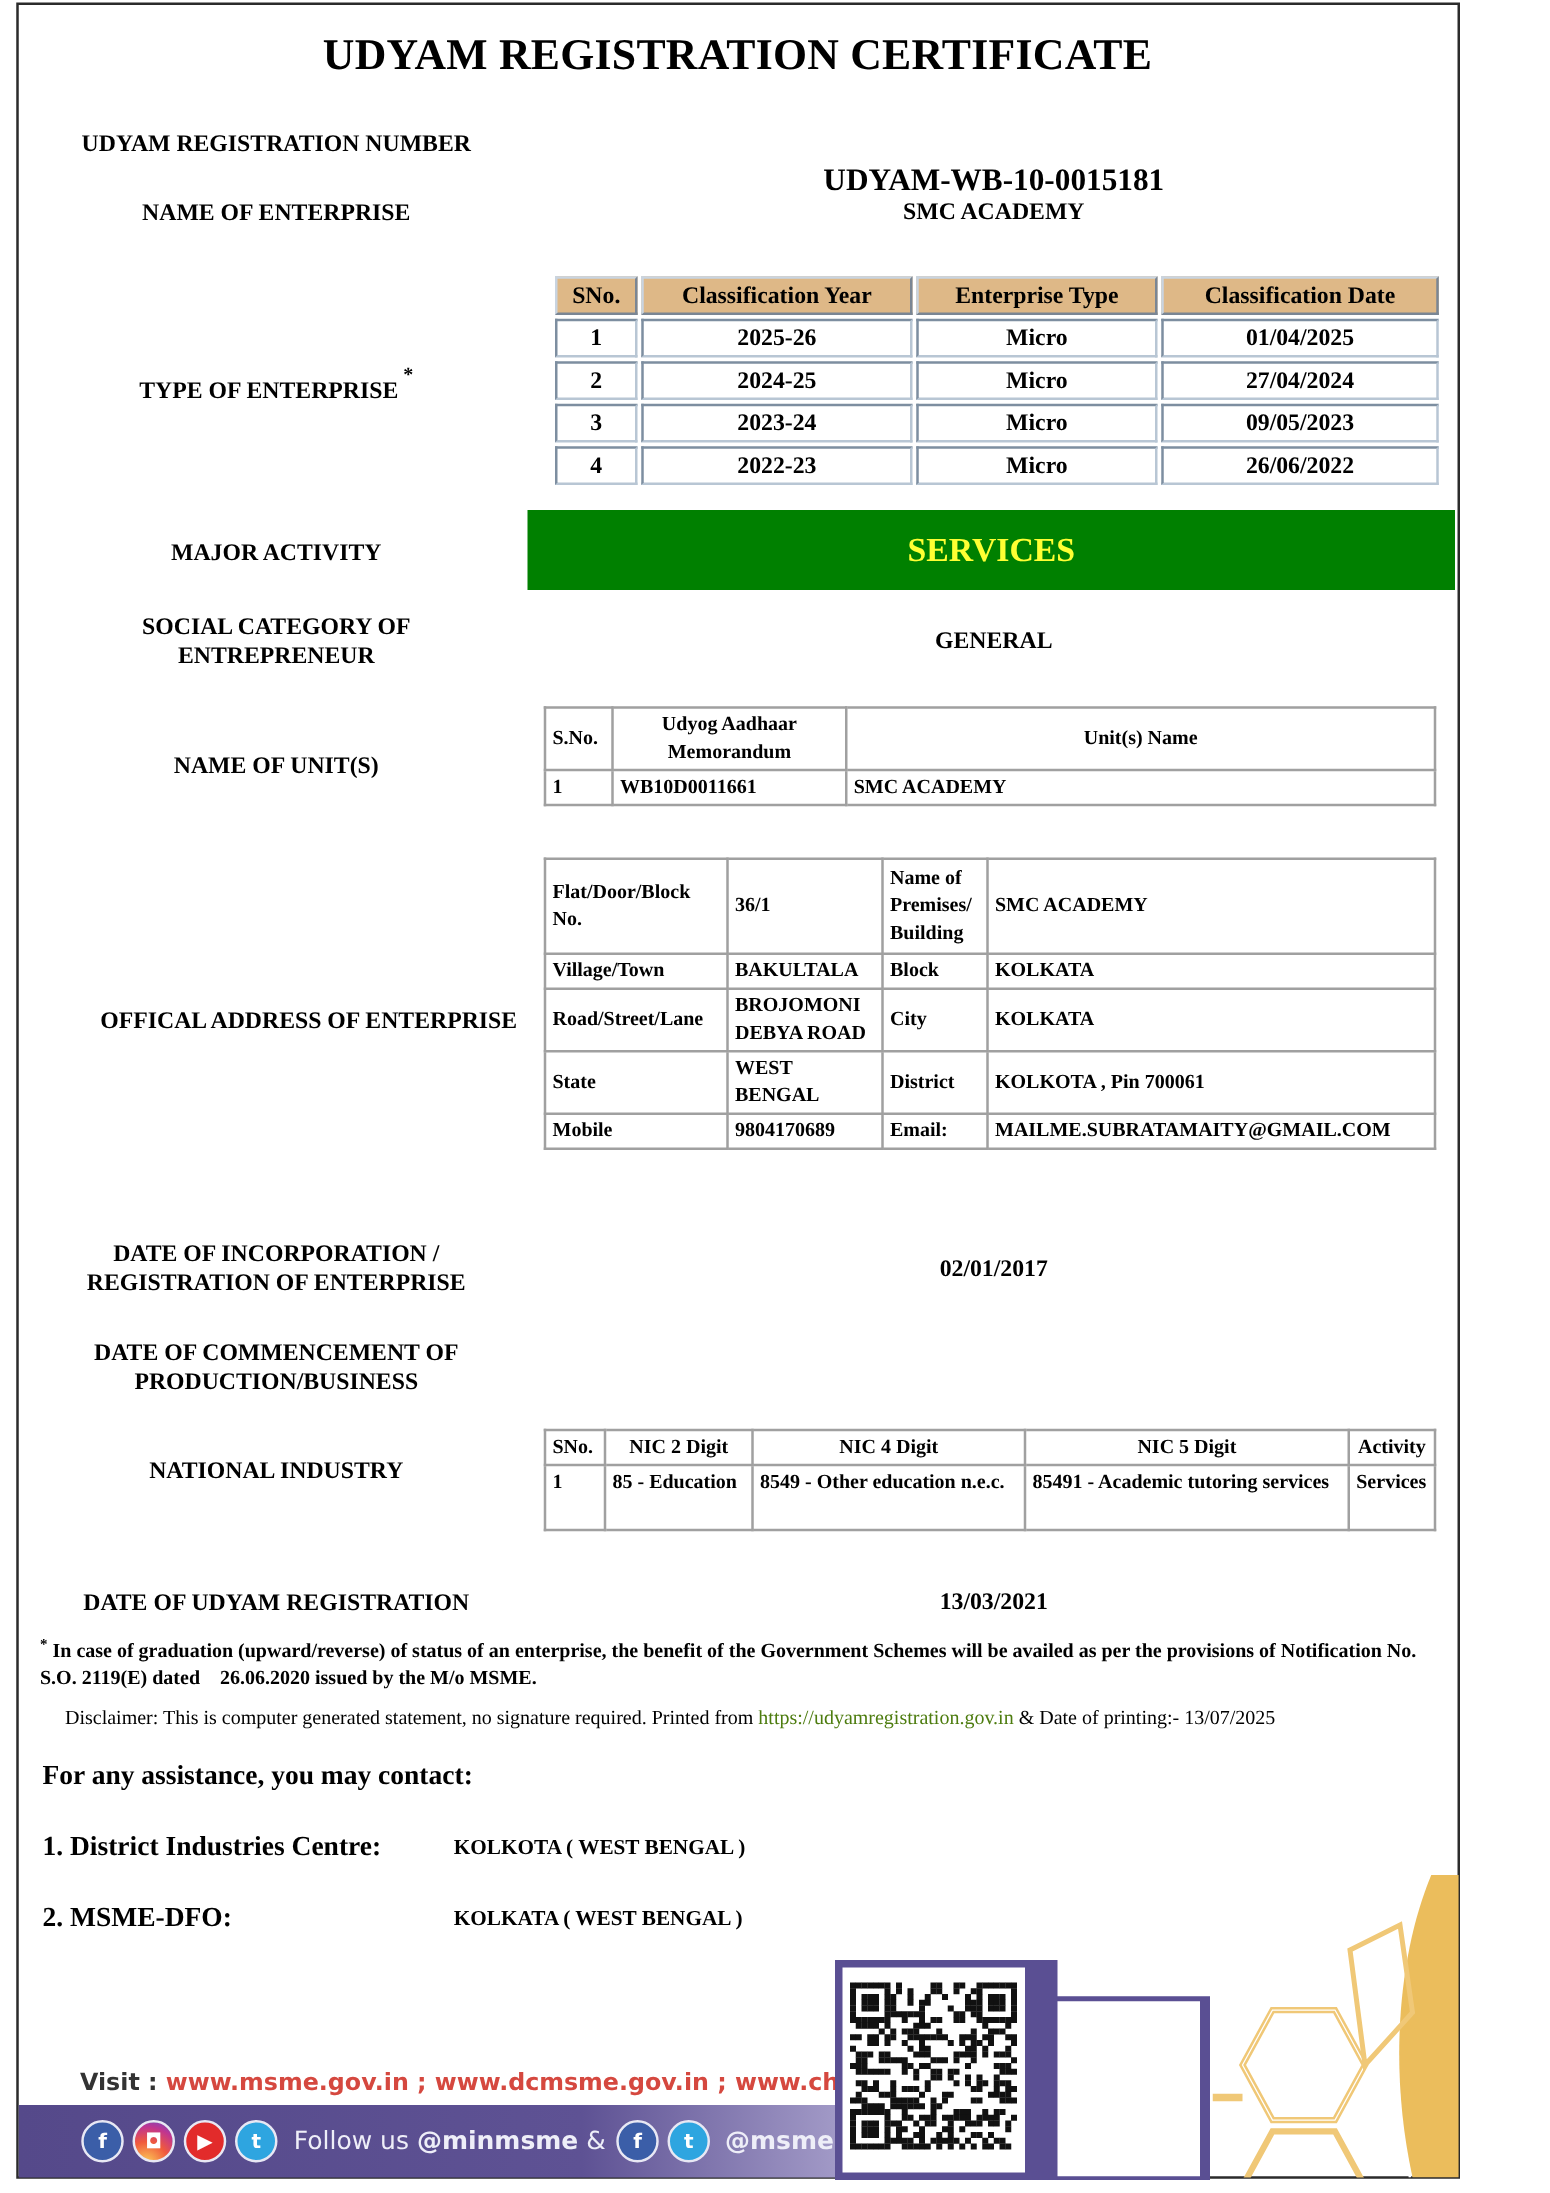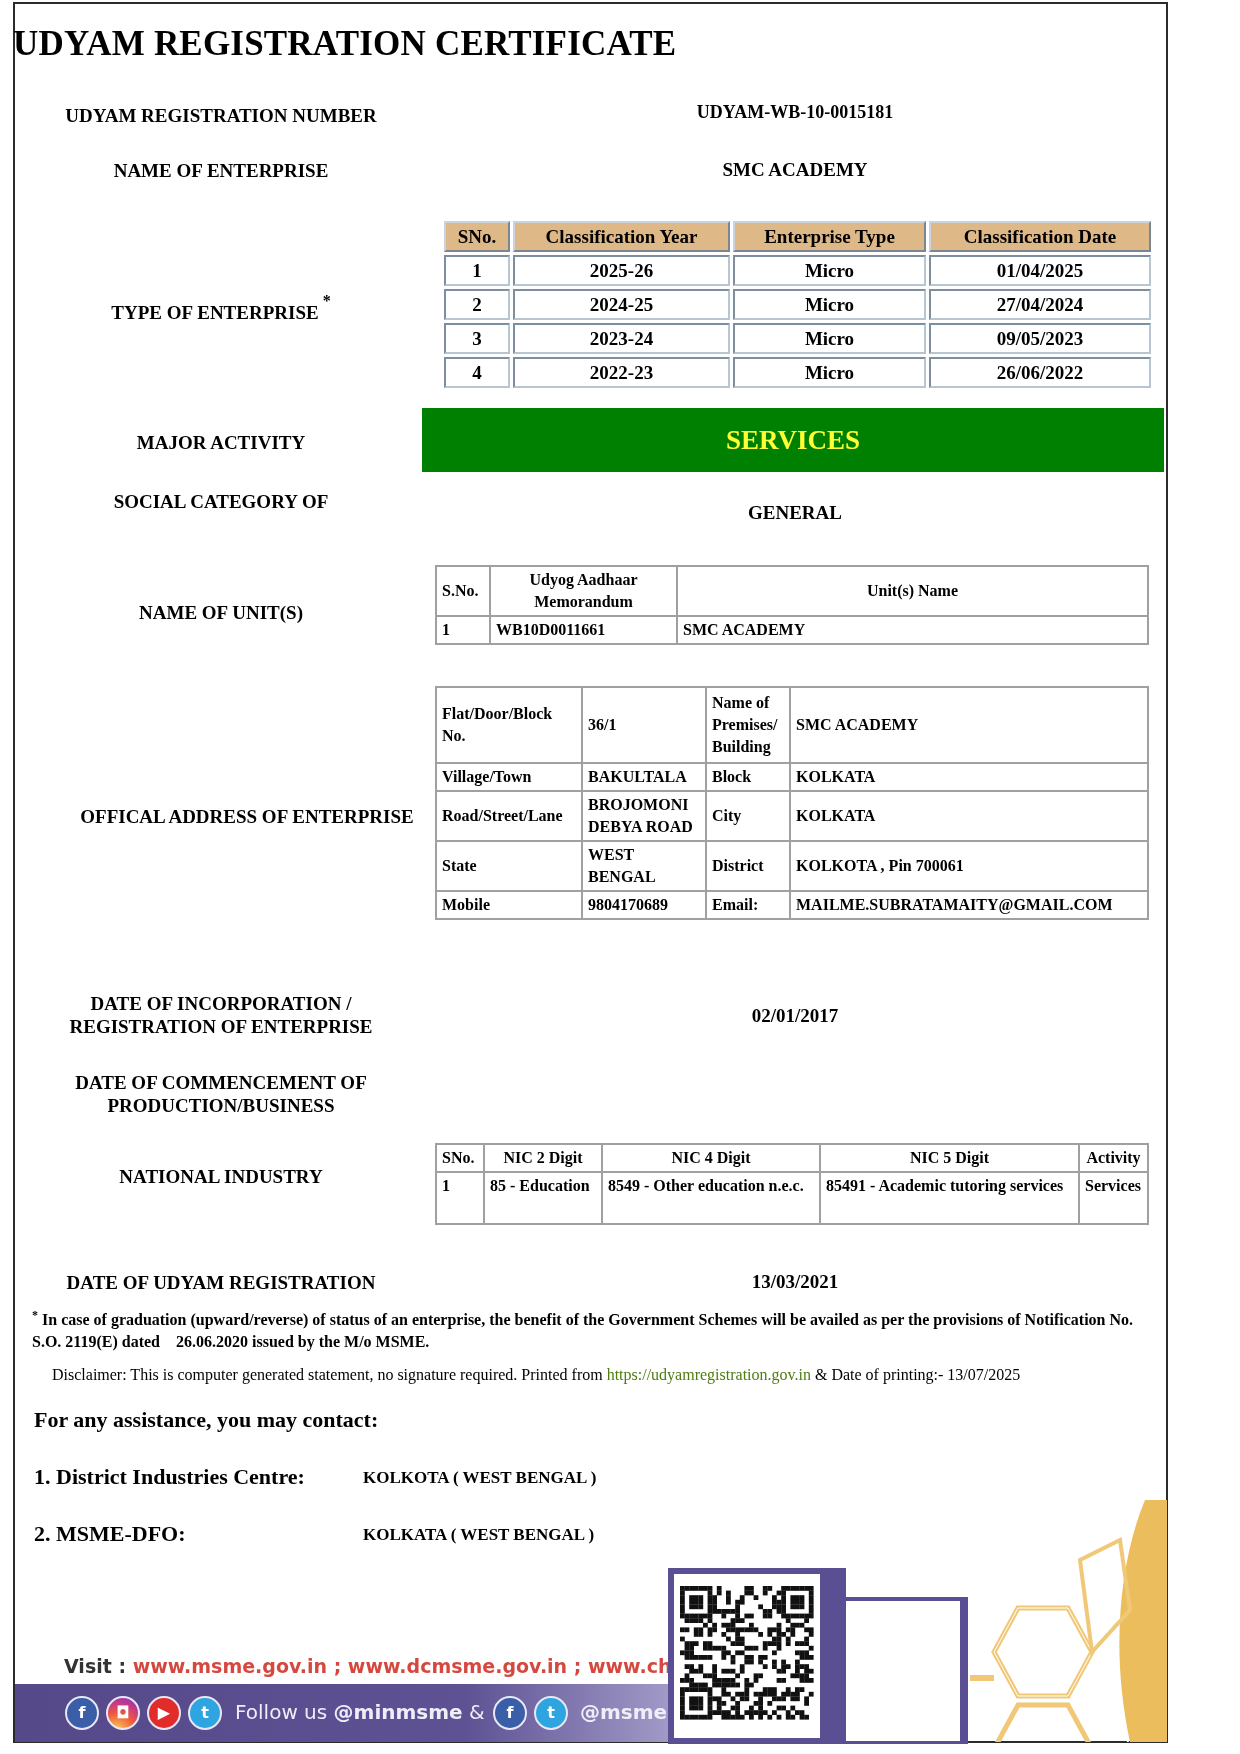--- a/index.html
+++ b/index.html
@@ -1,24 +1,24 @@
 <!DOCTYPE html>
 <html><head>
 <meta charset="utf-8">
 <style>
   html, body { margin: 0; padding: 0; background: #ffffff; }
   body { width: 1240px; height: 1754px; position: relative; overflow: hidden;
          font-family: "Liberation Serif", "DejaVu Serif", serif; color: #000; }
   .frame { position: absolute; left: 13px; top: 2px; width: 1155px; height: 1741px;
            border: 2px solid #2b2b2b; border-top-width: 2px; box-sizing: border-box; }
   .abs { position: absolute; }
-  .title { left: 0; width: 1180px; top: 24px; text-align: left; font-size: 35px; font-weight: bold; letter-spacing: 0.2px; padding-left: 13px; }
+  .title { left: 0; width: 1180px; top: 24px; text-align: center; font-size: 35px; font-weight: bold; letter-spacing: 0.2px; }
   .lbl { font-weight: bold; font-size: 19px; text-align: center; width: 410px; left: 16px; line-height: 23px; }
   .val { font-weight: bold; font-size: 19px; text-align: center; width: 740px; left: 425px; }
-  .regno { font-size: 18px; }
+  .regno { font-size: 25px; margin-top: 29px; }
   sup.star { font-size: 16px; position: relative; top: -6px; margin-left: 4px; }
 
   
   table.cls { position: absolute; left: 444px; top: 221px; border-collapse: separate; border-spacing: 3px 3px; margin: -3px; }
   table.cls td, table.cls th { border: 2px solid; border-color: #a7b6c7 #6f8296 #6f8296 #a7b6c7; height: 27px; padding: 0;
        text-align: center; font-weight: bold; font-size: 19px; }
   table.cls th { background: #deb887; border-color: #c9d4e0 #7a8694 #7a8694 #c9d4e0; }
   table.cls td { background: #ffffff; border-color: #7d8ea0 #b8c6d4 #b8c6d4 #7d8ea0; }
 
   .green-band { left: 422px; top: 408px; width: 742px; height: 64px; background: #008000; color: #ffff33;
@@ -102,20 +102,21 @@
       <td>26/06/2022</td>
     </tr>
   </tbody>
 </table>
 
 <div class="abs lbl" style="top:431px;">MAJOR ACTIVITY</div>
 <div class="abs green-band">SERVICES</div>
 
 <div class="abs lbl" style="top:490px;">
   <div>SOCIAL CATEGORY OF</div>
+  <div>ENTREPRENEUR</div>
 </div>
 <div class="abs val" style="top:502px;">GENERAL</div>
 
 <div class="abs lbl" style="top:601px;">NAME OF UNIT(S)</div>
 <table class="grid units">
   <tbody>
       <tr>
     <th style="width:42px; text-align:left;">S.No.</th>
     <th style="width:175px; font-size:16px;">Udyog Aadhaar Memorandum</th>
     <th>Unit(s) Name</th>

